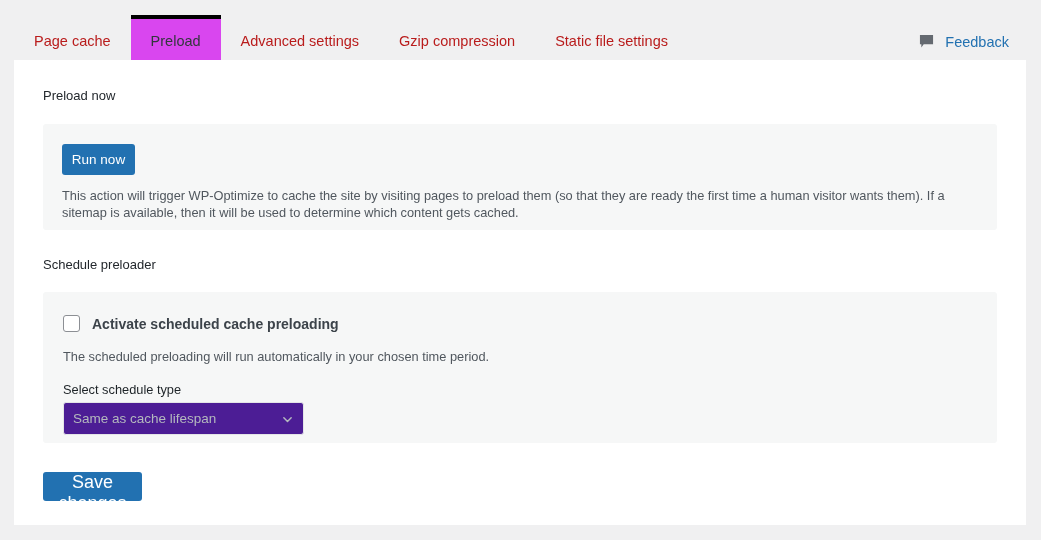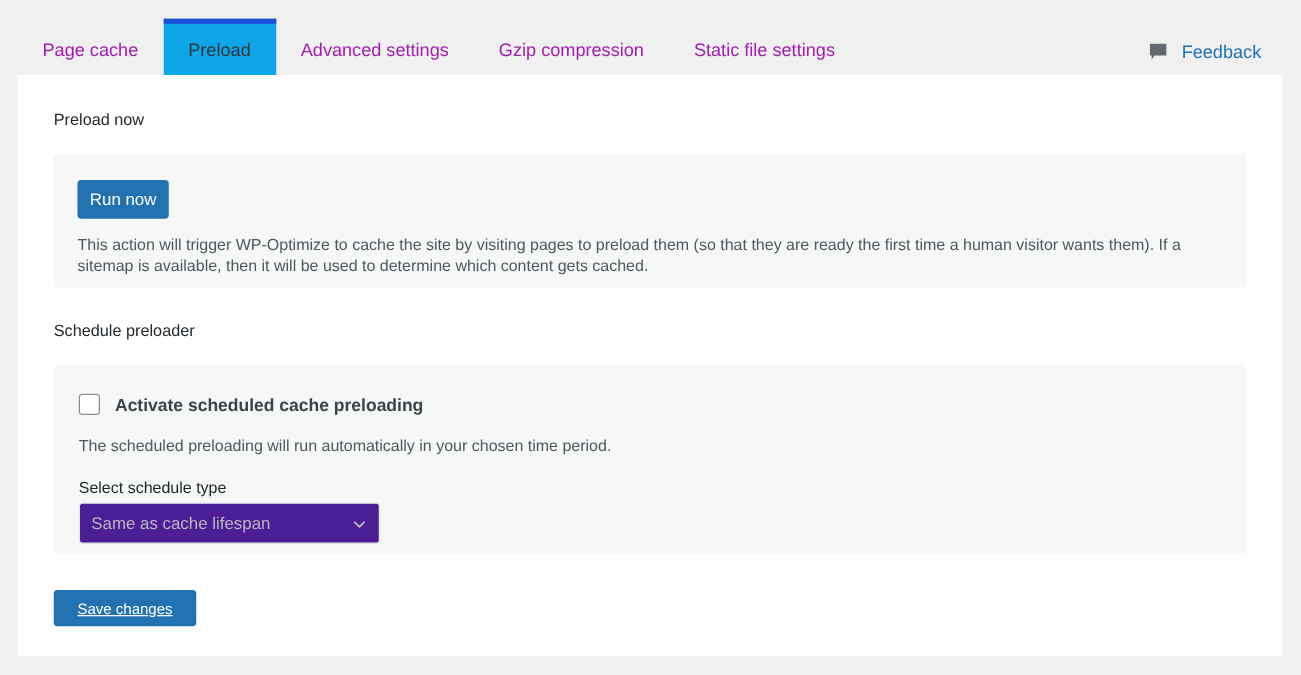--- a/index.html
+++ b/index.html
@@ -33,31 +33,31 @@
     align-items: flex-end;
     margin-left: 14px;
     height: 64px;
   }
   .tab {
     position: relative;
     padding: 0 20px;
     height: 45px;
     line-height: 45px;
     font-size: 14.5px;
-    color: #a21caf;
+    color: #b91c1c;
     background: transparent;
     border: none;
     cursor: pointer;
     white-space: nowrap;
     box-sizing: border-box;
   }
   .tab.active {
-    background: #0ea5e9;
+    background: #d946ef;
     color: #32373c;
-    border-top: 4px solid #1d4ed8;
+    border-top: 4px solid #000000;
     line-height: 41px;
     height: 49px;
   }
   .feedback {
     margin-left: auto;
     margin-right: 32px;
     height: 45px;
     display: flex;
     align-items: center;
     gap: 11px;
@@ -214,24 +214,23 @@
     margin-right: 10px;
     display: inline-block;
     width: 11px;
     height: 11px;
   }
 
   .save-changes {
     position: absolute;
     left: 43px;
     top: 472px;
-    width: 114px;
+    width: 99px;
     height: 29px;
-    font-size: 12px;
-    text-decoration: underline;
+    font-size: 18px;
   }
 </style>
 </head>
 <body>
 
 <div class="tabbar">
   <div class="tabs">
     <button class="tab">Page cache</button>
     <button class="tab active">Preload</button>
     <button class="tab">Advanced settings</button>

